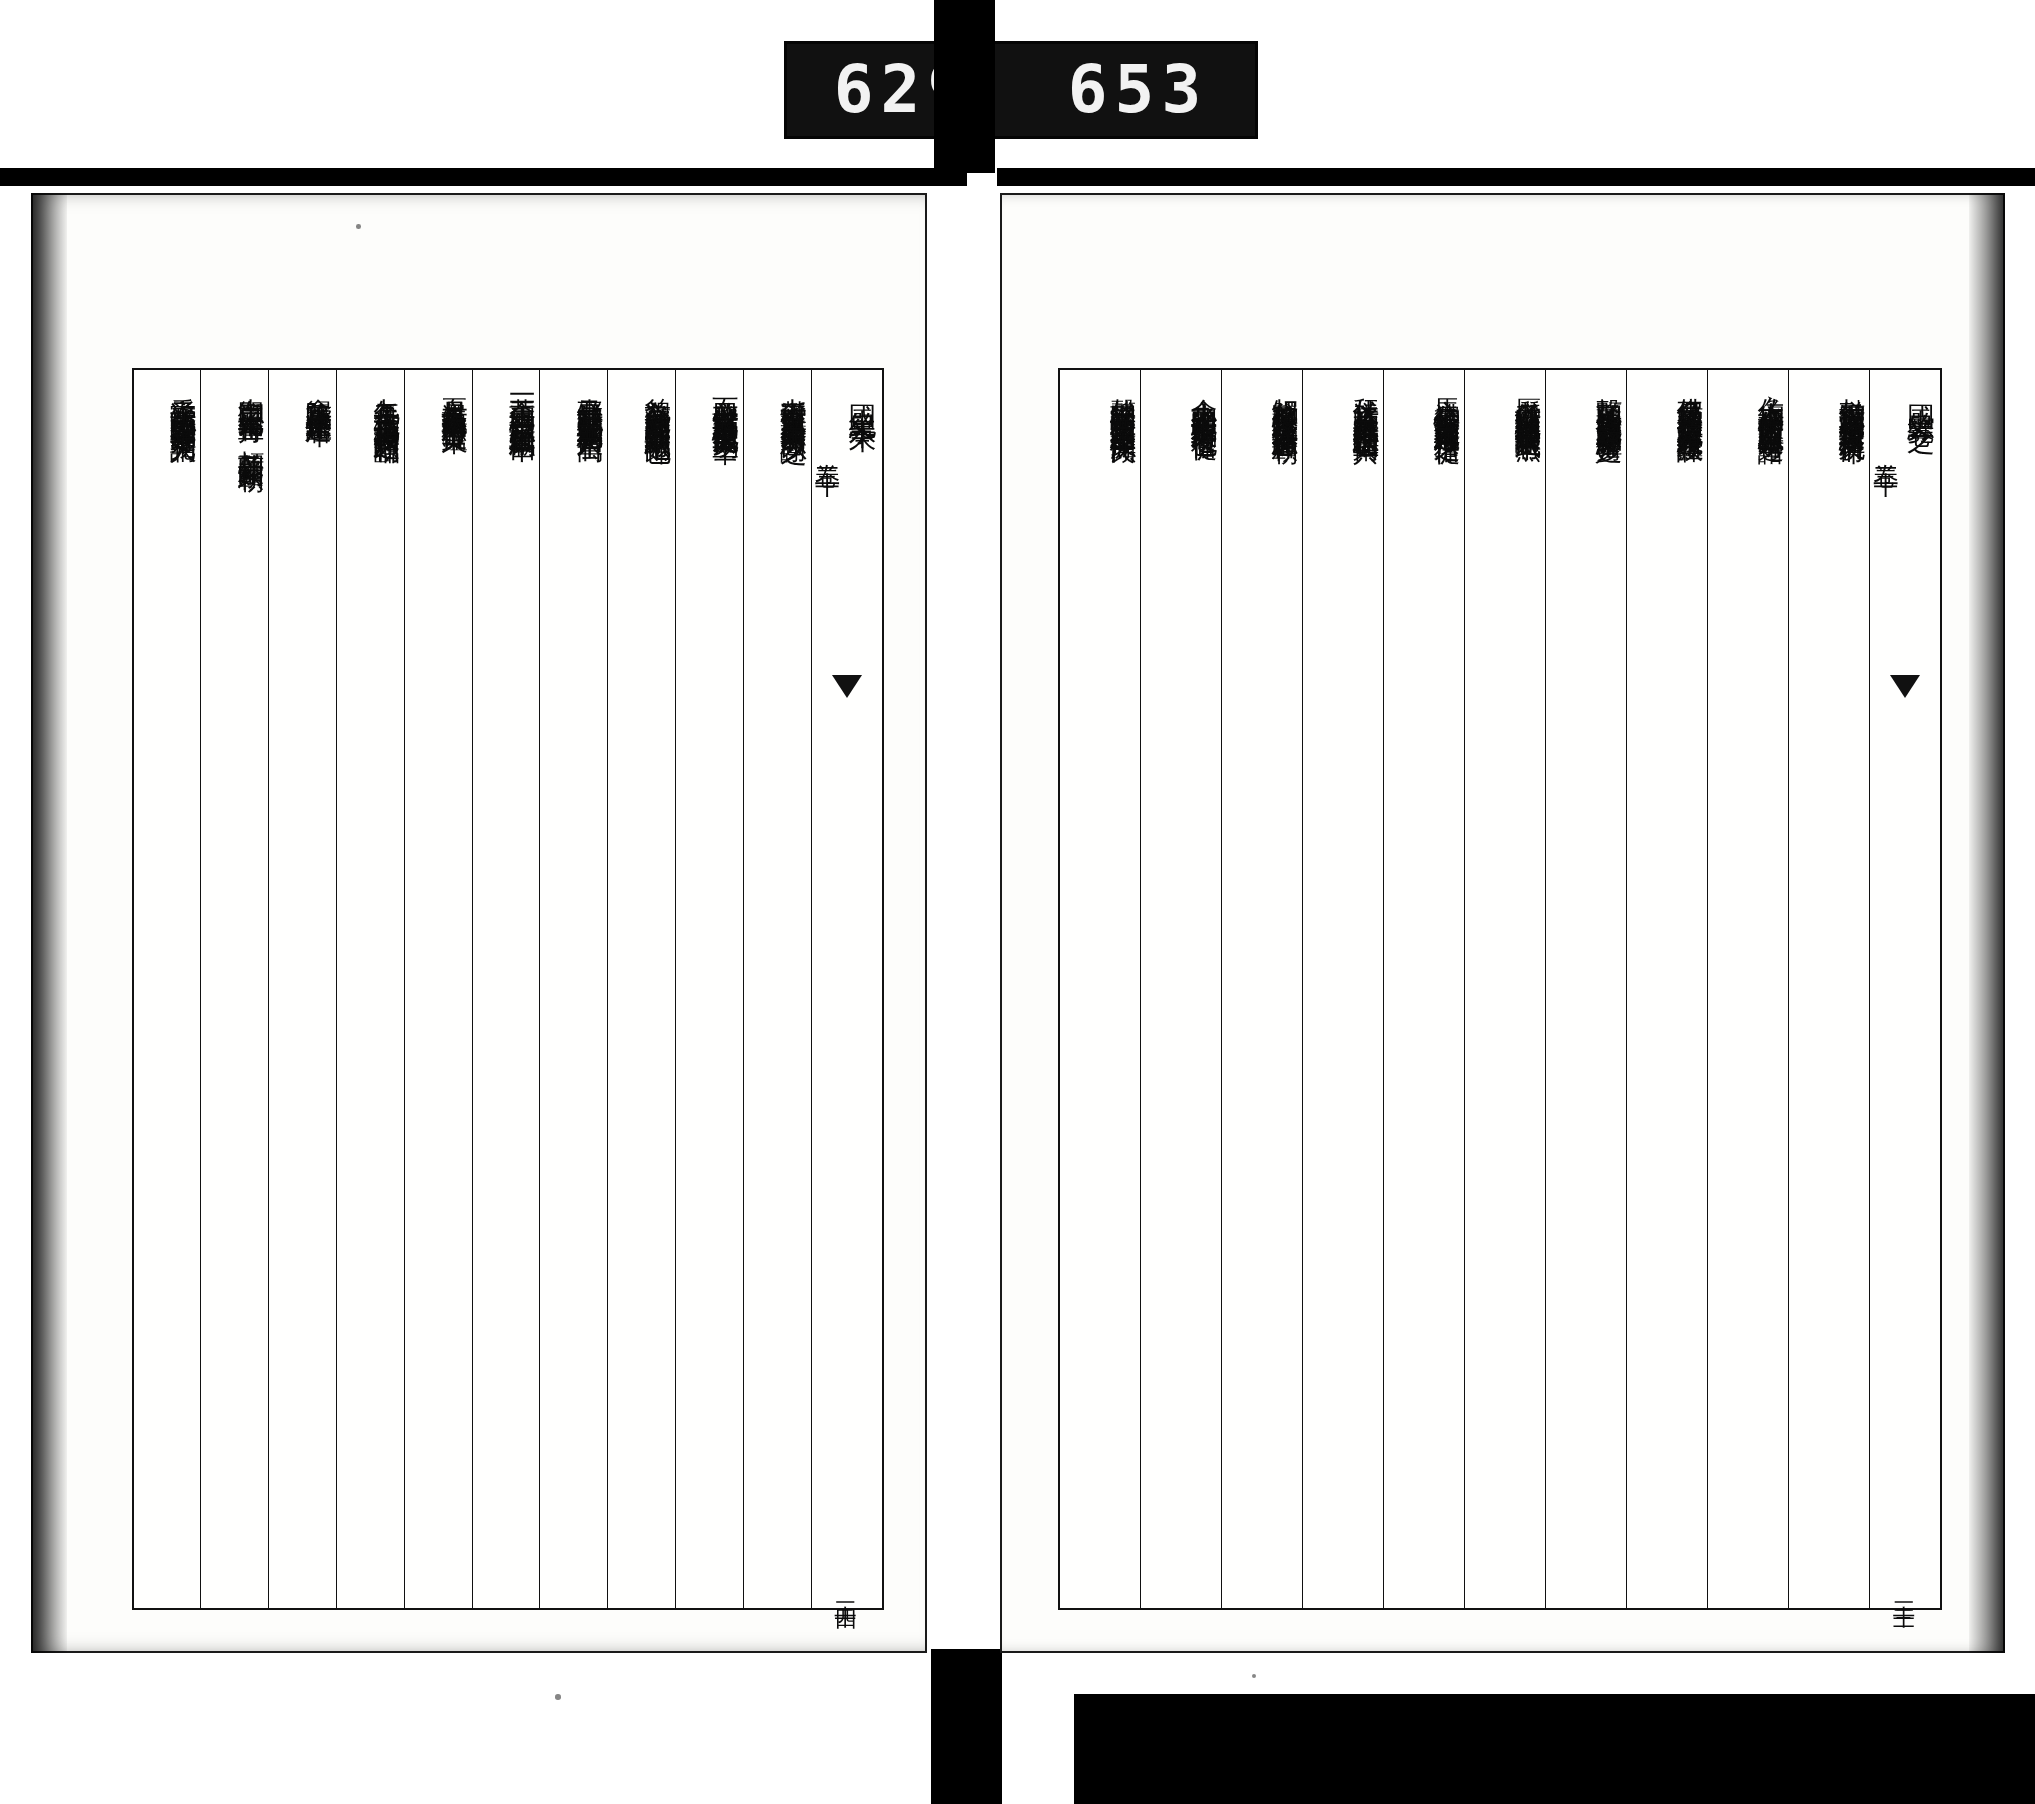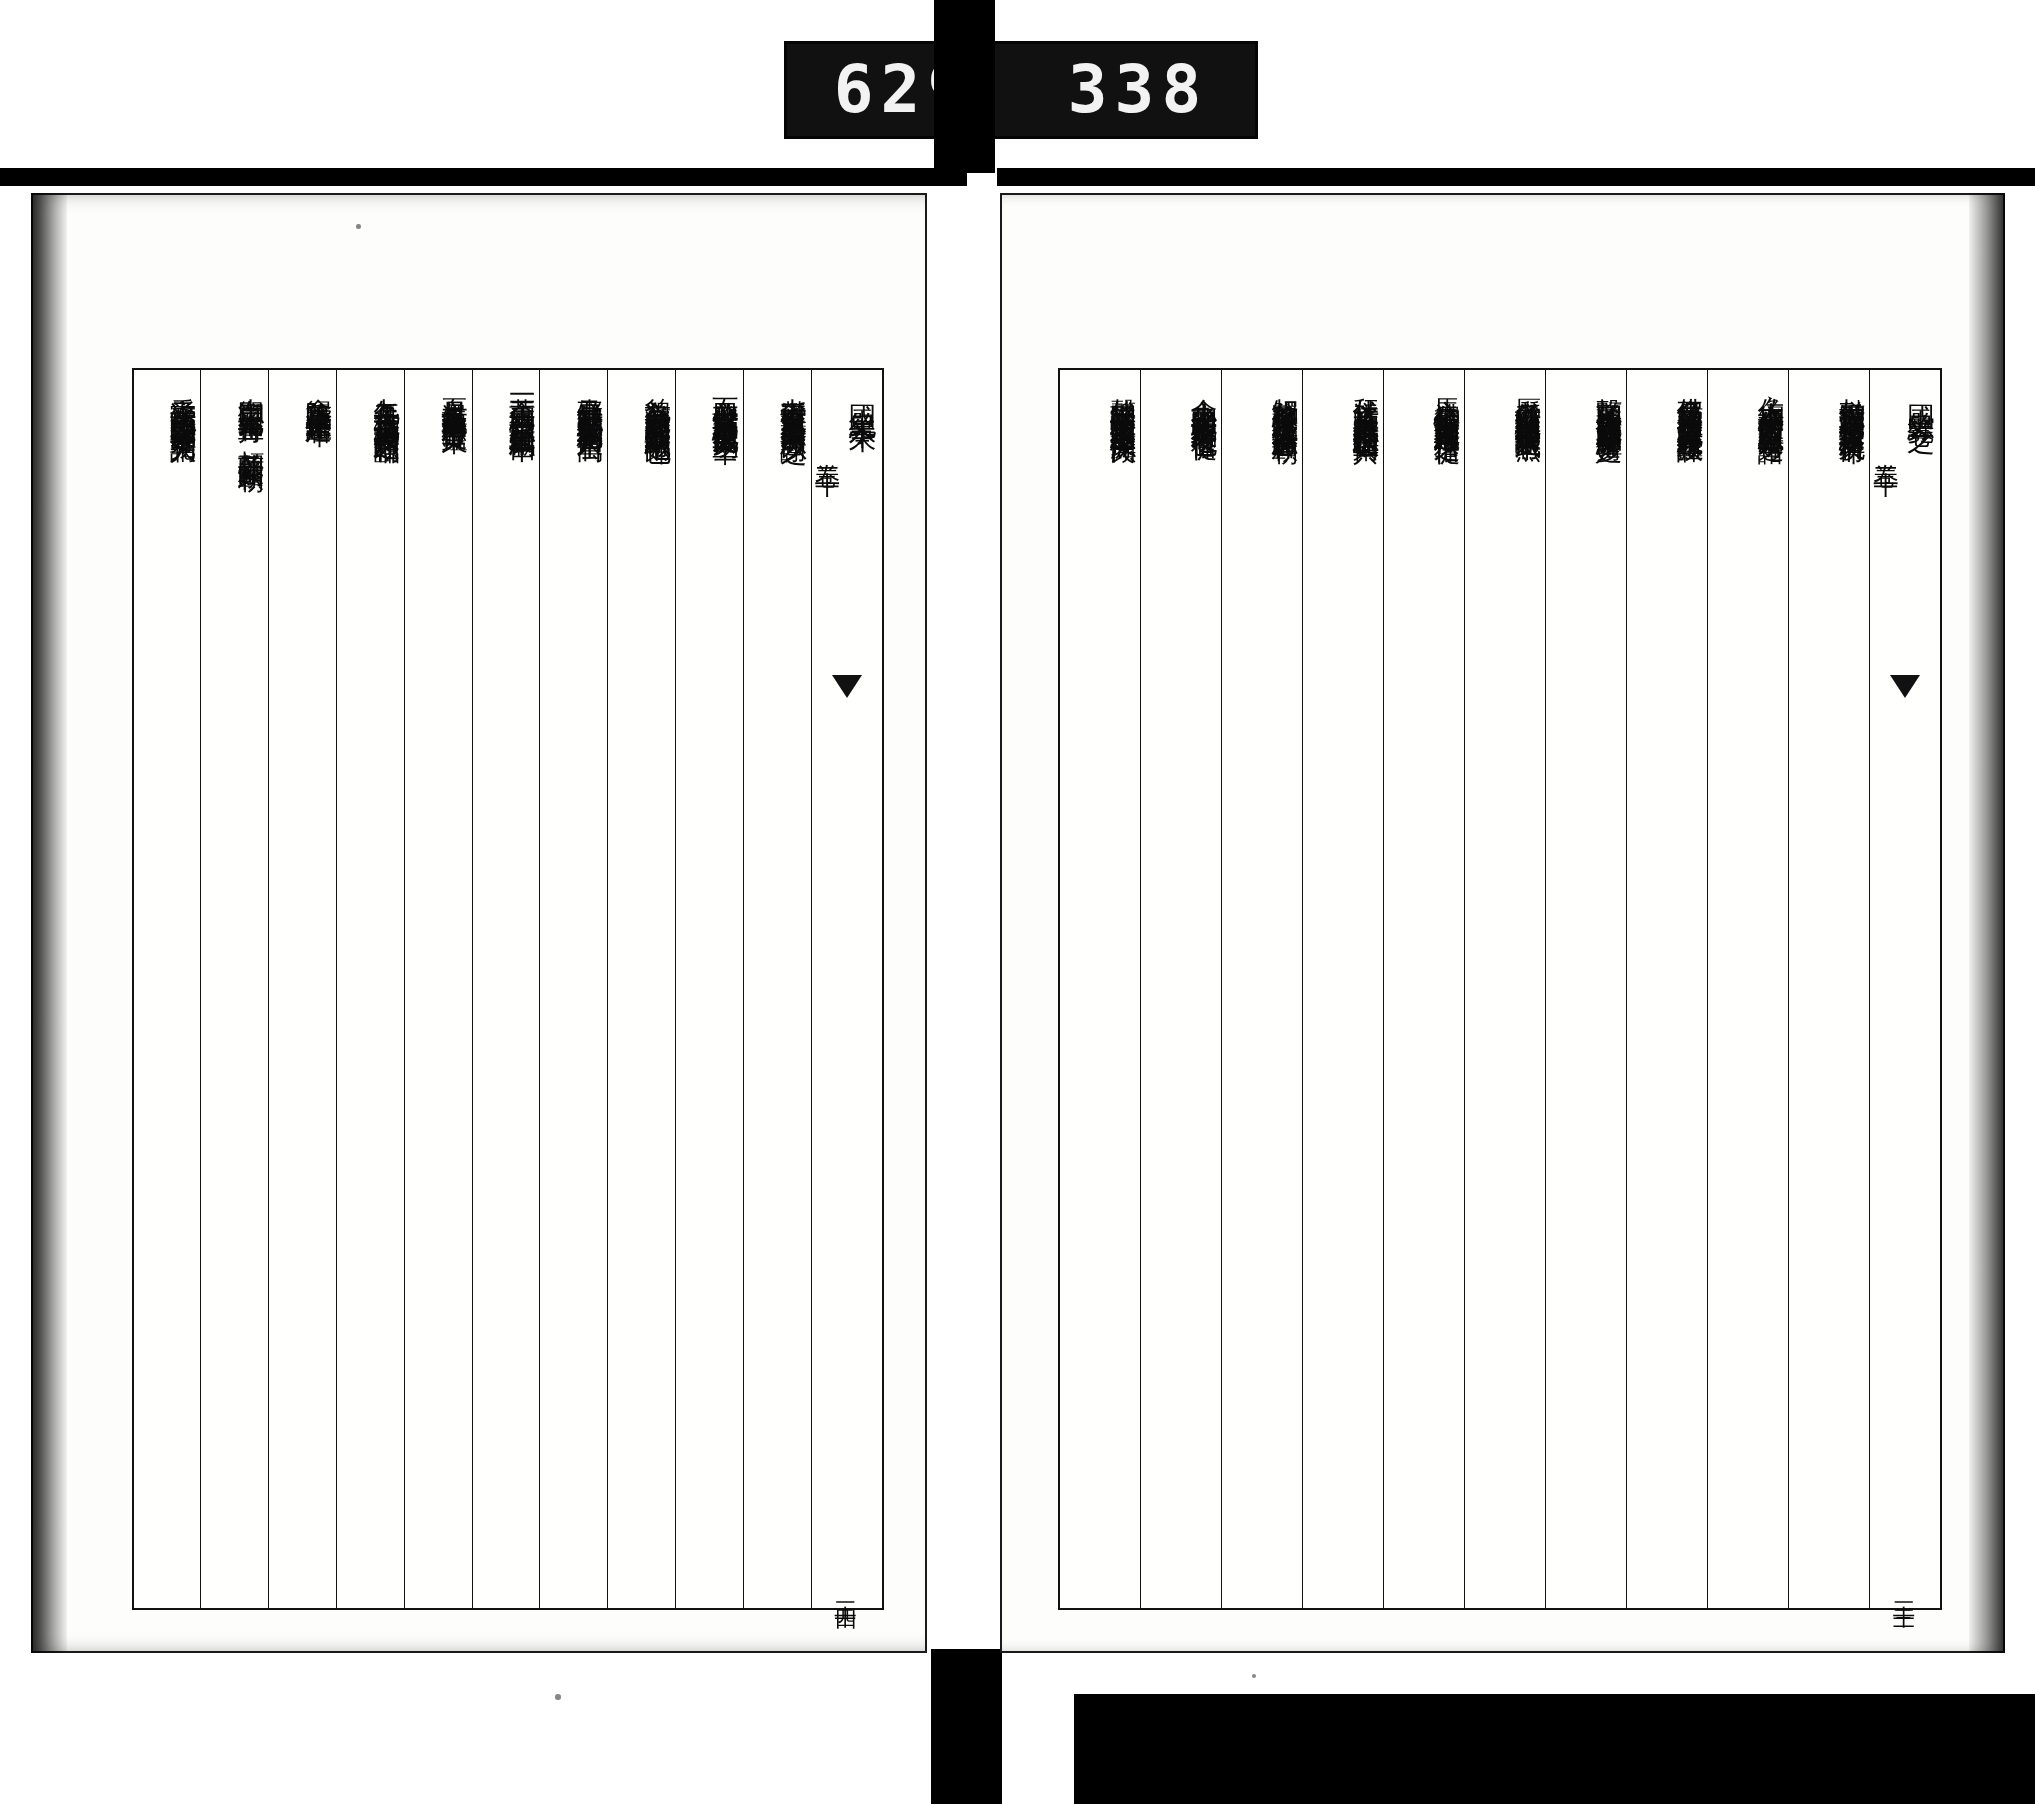--- a/index.html
+++ b/index.html
@@ -158,21 +158,21 @@
     background: #222;
     border-radius: 50%;
     opacity: .55;
   }
 </style>
 </head>
 <body>
 
 <div id="counter-bar">
   <span class="counter-digits">629</span>
-  <span class="counter-digits">338</span>
+  <span class="counter-digits">653</span>
 </div>
 
 <div class="scan-band" id="band-top-left"></div>
 <div class="scan-band" id="band-top-right"></div>
 <div class="scan-band" id="band-gutter"></div>
 <div class="scan-band" id="band-bottom-gutter"></div>
 <div class="scan-band" id="band-bottom-right"></div>
 
 <div class="page" id="page-left">
   <div class="textblock" id="tb-left">

